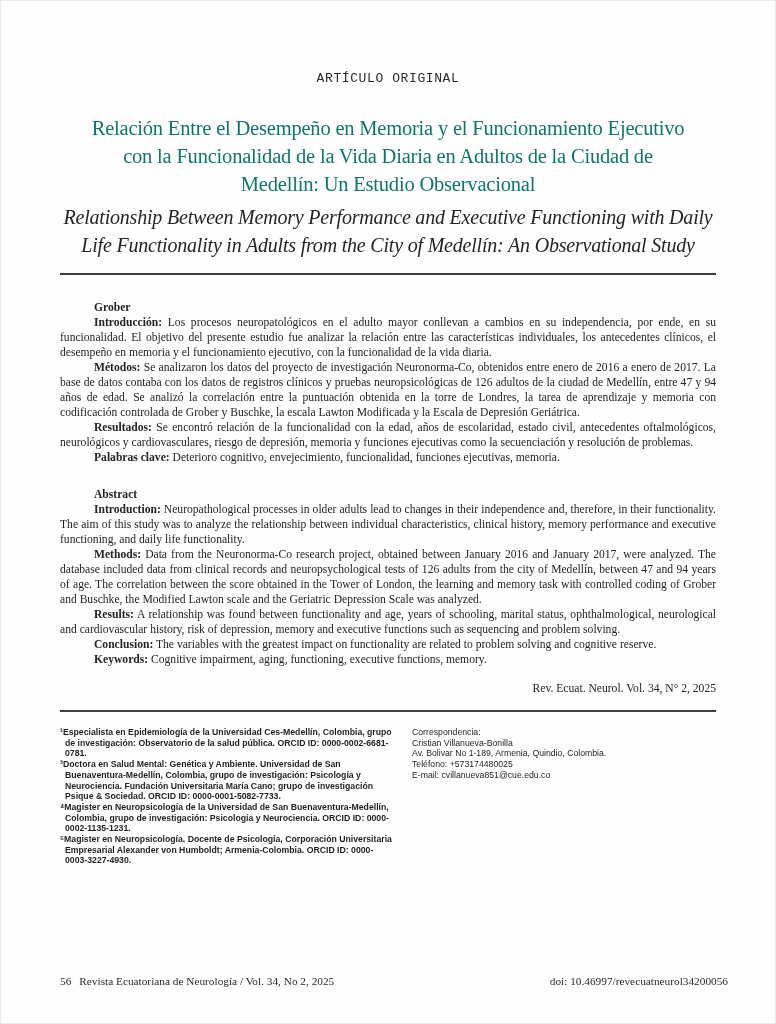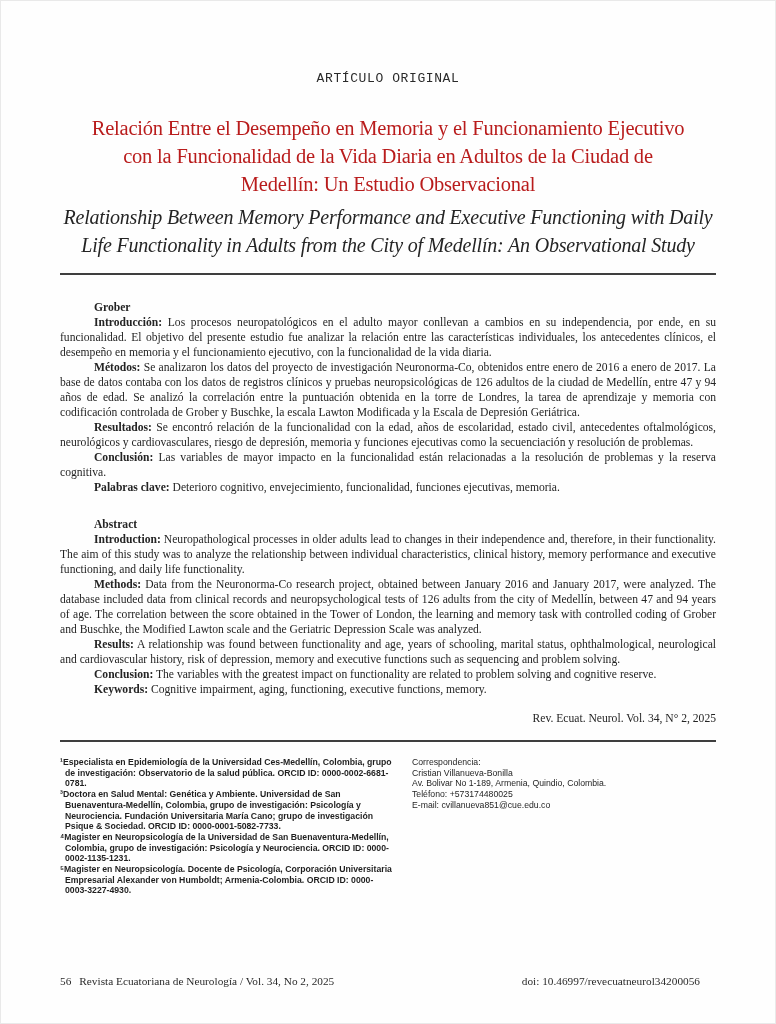--- a/index.html
+++ b/index.html
@@ -25,21 +25,21 @@
     color:#2a2a2a;
     font-family:Liberation Mono, monospace;
   }
 
   .title-es {
     margin-top:28px;
     text-align:center;
     font-size:20.5px;
     line-height:28px;
     letter-spacing:-.2px;
-    color:#b91c1c;
+    color:#0f766e;
   }
   .title-es .tline, .title-en .tline { white-space:nowrap; }
 
   .title-en {
     margin-top:6px;
     text-align:center;
     font-style:italic;
     font-size:20px;
     line-height:27.5px;
     letter-spacing:-.2px;
@@ -90,21 +90,21 @@
     line-height:10.7px;
     color:#1f1f1f;
     text-align:left;
   }
   .fn-left { flex:0 0 334px; width:334px;font-weight:bold; }
   .fn-item { padding-left:5px; text-indent:-5px; }
   .fn-right { margin-left:18px; flex:1; }
 
   .footer {
     position:absolute;
-    top:975px; left:60px; right:76px;
+    top:975px; left:60px; right:48px;
     display:flex;
     justify-content:space-between;
     font-size:11.3px;
     color:#2a2a2a;
   }
   .footer .pageno { margin-right:8px; }
 </style>
 </head>
 <body>
 
@@ -127,21 +127,20 @@
 
     <hr class="rule">
 
     <div class="abstracts">
 
       <div>
         <div class="abs-heading">Grober</div>
         <p class="para"><span class="lbl">Introducción:</span> <span>Los procesos neuropatológicos en el adulto mayor conllevan a cambios en su independencia, por ende, en su funcionalidad. El objetivo del presente estudio fue analizar la relación entre las características individuales, los antecedentes clínicos, el desempeño en memoria y el funcionamiento ejecutivo, con la funcionalidad de la vida diaria.</span></p>
         <p class="para"><span class="lbl">Métodos:</span> <span>Se analizaron los datos del proyecto de investigación Neuronorma-Co, obtenidos entre enero de 2016 a enero de 2017. La base de datos contaba con los datos de registros clínicos y pruebas neuropsicológicas de 126 adultos de la ciudad de Medellín, entre 47 y 94 años de edad. Se analizó la correlación entre la puntuación obtenida en la torre de Londres, la tarea de aprendizaje y memoria con codificación controlada de Grober y Buschke, la escala Lawton Modificada y la Escala de Depresión Geriátrica.</span></p>
         <p class="para"><span class="lbl">Resultados:</span> <span>Se encontró relación de la funcionalidad con la edad, años de escolaridad, estado civil, antecedentes oftalmológicos, neurológicos y cardiovasculares, riesgo de depresión, memoria y funciones ejecutivas como la secuenciación y resolución de problemas.</span></p>
-        <p class="para"><span class="lbl">Conclusión:</span> <span>Las variables de mayor impacto en la funcionalidad están relacionadas a la resolución de problemas y la reserva cognitiva.</span></p>
         <p class="para"><span class="lbl it">Palabras clave:</span> <span>Deterioro cognitivo, envejecimiento, funcionalidad, funciones ejecutivas, memoria.</span></p>
       </div>
 
       <div class="block-en">
         <div class="abs-heading">Abstract</div>
         <p class="para"><span class="lbl">Introduction:</span> <span>Neuropathological processes in older adults lead to changes in their independence and, therefore, in their functionality. The aim of this study was to analyze the relationship between individual characteristics, clinical history, memory performance and executive functioning, and daily life functionality.</span></p>
         <p class="para"><span class="lbl">Methods:</span> <span>Data from the Neuronorma-Co research project, obtained between January 2016 and January 2017, were analyzed. The database included data from clinical records and neuropsychological tests of 126 adults from the city of Medellín, between 47 and 94 years of age. The correlation between the score obtained in the Tower of London, the learning and memory task with controlled coding of Grober and Buschke, the Modified Lawton scale and the Geriatric Depression Scale was analyzed.</span></p>
         <p class="para"><span class="lbl">Results:</span> <span>A relationship was found between functionality and age, years of schooling, marital status, ophthalmological, neurological and cardiovascular history, risk of depression, memory and executive functions such as sequencing and problem solving.</span></p>
         <p class="para"><span class="lbl">Conclusion:</span> <span>The variables with the greatest impact on functionality are related to problem solving and cognitive reserve.</span></p>
         <p class="para"><span class="lbl it">Keywords:</span> <span>Cognitive impairment, aging, functioning, executive functions, memory.</span></p>

